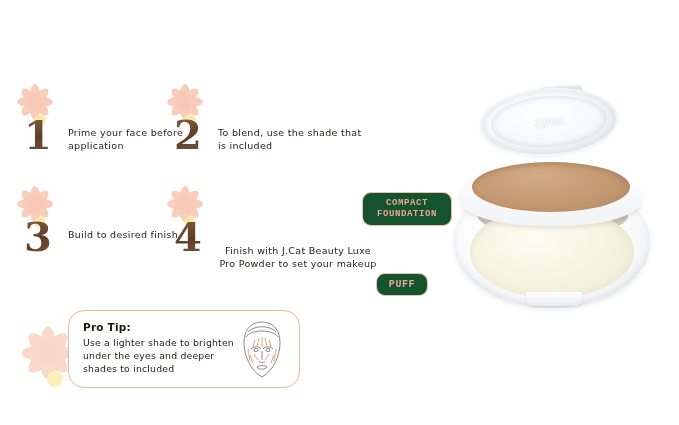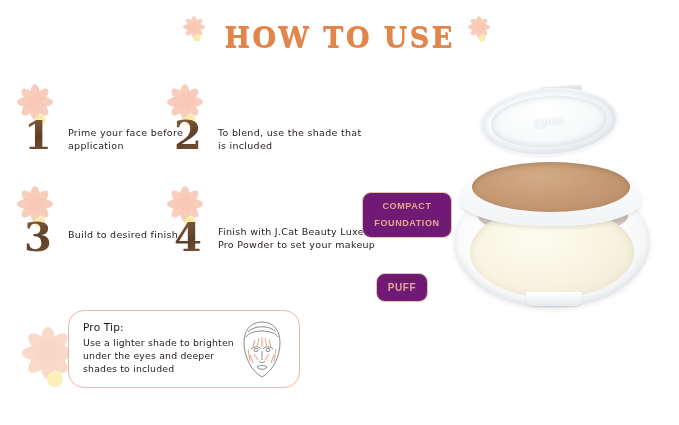--- a/index.html
+++ b/index.html
@@ -82,41 +82,41 @@
   .protip {
     position: absolute; left: 68px; top: 310px;
     width: 232px; height: 78px;
     border: 1.6px solid #e8b9a0;
     border-radius: 16px;
     background: #ffffff;
   }
   .protip-title {
     position: absolute; left: 14px; top: 10px;
     font-family: "DejaVu Sans", sans-serif;
-    font-size: 10.5px; font-weight: normal; color: #1d1714; letter-spacing: .2px; text-align: center;
+    font-size: 10.5px; font-weight: bold; color: #1d1714; letter-spacing: .2px; text-align: center;
   }
   .protip-body {
     position: absolute; left: 14px; top: 25px; width: 160px;
     font-family: "DejaVu Sans", sans-serif;
     font-size: 9.3px; line-height: 13px; color: #2a2320; letter-spacing: .2px;
   }
   .face-wrap { position: absolute; right: 8px; top: 8px; width: 58px; height: 62px; }
 
   
   .plabel {
     position: absolute;
     border: 1.1px solid #e6c4b0;
     border-radius: 9px;
-    background: #701a75;
-    font-family: Liberation Sans, sans-serif;
+    background: #14532d;
+    font-family: Liberation Mono, monospace;
     font-weight: bold;
     color: #e3a98f;
     text-align: center;
     letter-spacing: .6px;
-    line-height: 17px;
+    line-height: 11px;
     padding: 5px 8px;
     font-size: 9px;
   }
   #label-compact { left: 362px; top: 192px; width: 90px; }
   #label-puff { left: 376px; top: 273px; width: 52px; font-size: 10px; padding: 5px 6px; }
 
   
   .product { position: absolute; left: 418px; top: 84px; width: 260px; height: 230px; }
   .lid {
     position: absolute; left: 62px; top: 4px; width: 138px; height: 68px;
@@ -184,45 +184,20 @@
 
   
   .face-stroke { fill: none; stroke: #8a8a92; stroke-width: 1; }
   .face-contour { fill: none; stroke: #e8ab8c; stroke-width: 1.1; }
 </style>
 </head>
 <body>
 
 <div id="page">
 
-  <div class="title-row">
-    <span class="flower flower-sm">
-      <i class="petal" style="transform:translate(-50%,-100%) rotate(0deg)"></i>
-      <i class="petal" style="transform:translate(-50%,-100%) rotate(45deg)"></i>
-      <i class="petal" style="transform:translate(-50%,-100%) rotate(90deg)"></i>
-      <i class="petal" style="transform:translate(-50%,-100%) rotate(135deg)"></i>
-      <i class="petal" style="transform:translate(-50%,-100%) rotate(180deg)"></i>
-      <i class="petal" style="transform:translate(-50%,-100%) rotate(225deg)"></i>
-      <i class="petal" style="transform:translate(-50%,-100%) rotate(270deg)"></i>
-      <i class="petal" style="transform:translate(-50%,-100%) rotate(315deg)"></i>
-      <i class="center"></i>
-    </span>
-    <span class="title-text">HOW TO USE</span>
-    <span class="flower flower-sm">
-      <i class="petal" style="transform:translate(-50%,-100%) rotate(0deg)"></i>
-      <i class="petal" style="transform:translate(-50%,-100%) rotate(45deg)"></i>
-      <i class="petal" style="transform:translate(-50%,-100%) rotate(90deg)"></i>
-      <i class="petal" style="transform:translate(-50%,-100%) rotate(135deg)"></i>
-      <i class="petal" style="transform:translate(-50%,-100%) rotate(180deg)"></i>
-      <i class="petal" style="transform:translate(-50%,-100%) rotate(225deg)"></i>
-      <i class="petal" style="transform:translate(-50%,-100%) rotate(270deg)"></i>
-      <i class="petal" style="transform:translate(-50%,-100%) rotate(315deg)"></i>
-      <i class="center"></i>
-    </span>
-  </div>
 
   <div class="step" id="step-1" style="left:14px; top:98px; width:210px;">
     <div class="numwrap">
       <span class="flower flower-md flowerpos">
         <i class="petal" style="transform:translate(-50%,-100%) rotate(0deg)"></i>
         <i class="petal" style="transform:translate(-50%,-100%) rotate(45deg)"></i>
         <i class="petal" style="transform:translate(-50%,-100%) rotate(90deg)"></i>
         <i class="petal" style="transform:translate(-50%,-100%) rotate(135deg)"></i>
         <i class="petal" style="transform:translate(-50%,-100%) rotate(180deg)"></i>
         <i class="petal" style="transform:translate(-50%,-100%) rotate(225deg)"></i>
@@ -279,21 +254,21 @@
         <i class="petal" style="transform:translate(-50%,-100%) rotate(90deg)"></i>
         <i class="petal" style="transform:translate(-50%,-100%) rotate(135deg)"></i>
         <i class="petal" style="transform:translate(-50%,-100%) rotate(180deg)"></i>
         <i class="petal" style="transform:translate(-50%,-100%) rotate(225deg)"></i>
         <i class="petal" style="transform:translate(-50%,-100%) rotate(270deg)"></i>
         <i class="petal" style="transform:translate(-50%,-100%) rotate(315deg)"></i>
         <i class="center"></i>
       </span>
       <span class="num">4</span>
     </div>
-    <div class="txt" style="top:25px; width:160px;">Finish with J.Cat Beauty Luxe Pro Powder to set your makeup</div>
+    <div class="txt" style="top:44px; width:160px;text-align:center;">Finish with J.Cat Beauty Luxe Pro Powder to set your makeup</div>
   </div>
 
   <span class="flower flower-lg" style="position:absolute; left:24px; top:348px;">
     <i class="petal" style="transform:translate(-50%,-100%) rotate(0deg)"></i>
     <i class="petal" style="transform:translate(-50%,-100%) rotate(45deg)"></i>
     <i class="petal" style="transform:translate(-50%,-100%) rotate(90deg)"></i>
     <i class="petal" style="transform:translate(-50%,-100%) rotate(135deg)"></i>
     <i class="petal" style="transform:translate(-50%,-100%) rotate(180deg)"></i>
     <i class="petal" style="transform:translate(-50%,-100%) rotate(225deg)"></i>
     <i class="petal" style="transform:translate(-50%,-100%) rotate(270deg)"></i>

